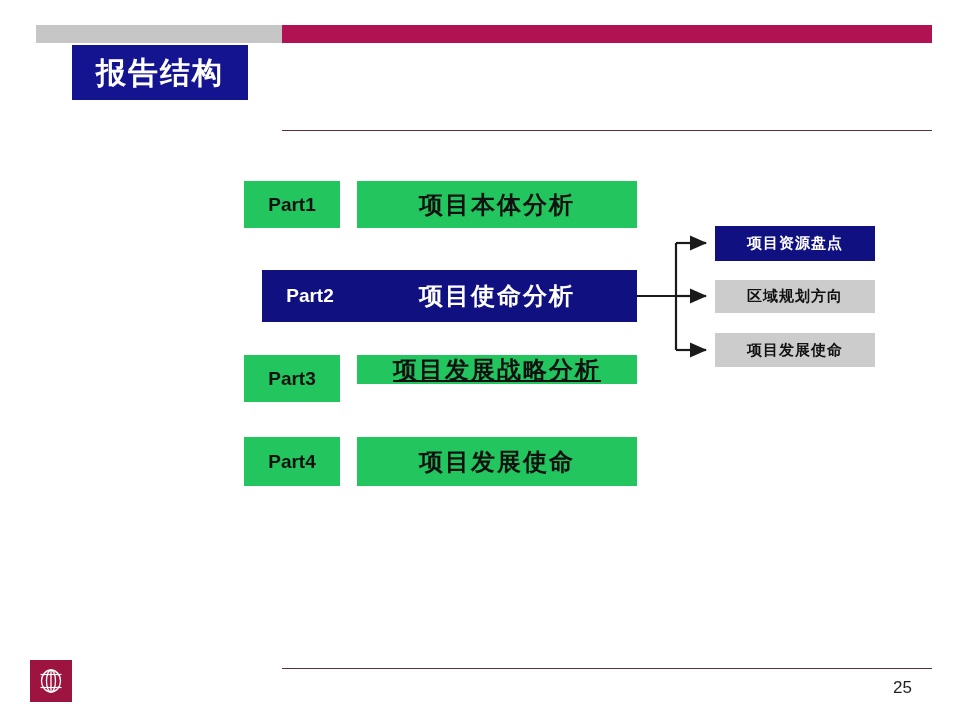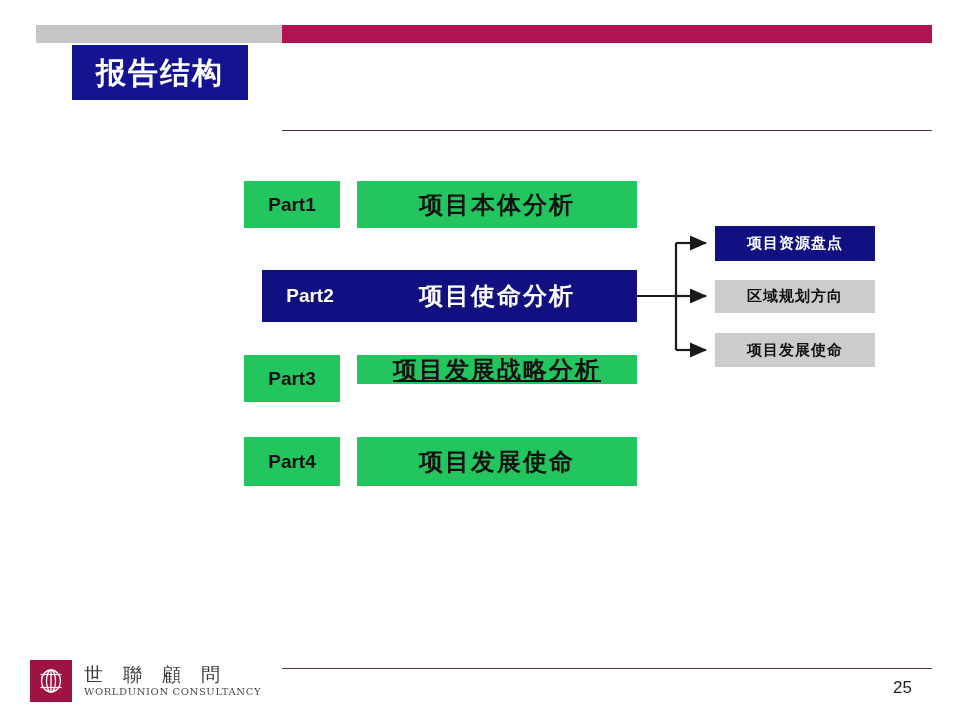--- a/index.html
+++ b/index.html
@@ -266,21 +266,17 @@
   <div class="logo-wrap">
     <div class="logo-mark">
       <svg width="30" height="30" viewBox="0 0 30 30" aria-hidden="true">
         <ellipse cx="15" cy="15" rx="9.5" ry="11" fill="none" stroke="#ffffff" stroke-width="1.3"></ellipse>
         <ellipse cx="15" cy="15" rx="4.5" ry="11" fill="none" stroke="#ffffff" stroke-width="1.3"></ellipse>
         <line x1="15" y1="4" x2="15" y2="26" stroke="#ffffff" stroke-width="1.3"></line>
         <line x1="4.5" y1="8.5" x2="25.5" y2="8.5" stroke="#ffffff" stroke-width="1.2"></line>
         <line x1="4.5" y1="21.5" x2="25.5" y2="21.5" stroke="#ffffff" stroke-width="1.2"></line>
       </svg>
     </div>
-    <div class="logo-text">
-      <span class="logo-cn">世 聯 顧 問</span>
-      <span class="logo-en">WORLDUNION CONSULTANCY</span>
-    </div>
   </div>
 
   <div class="page-number">25</div>
 
 </div>
 
 </body></html>

